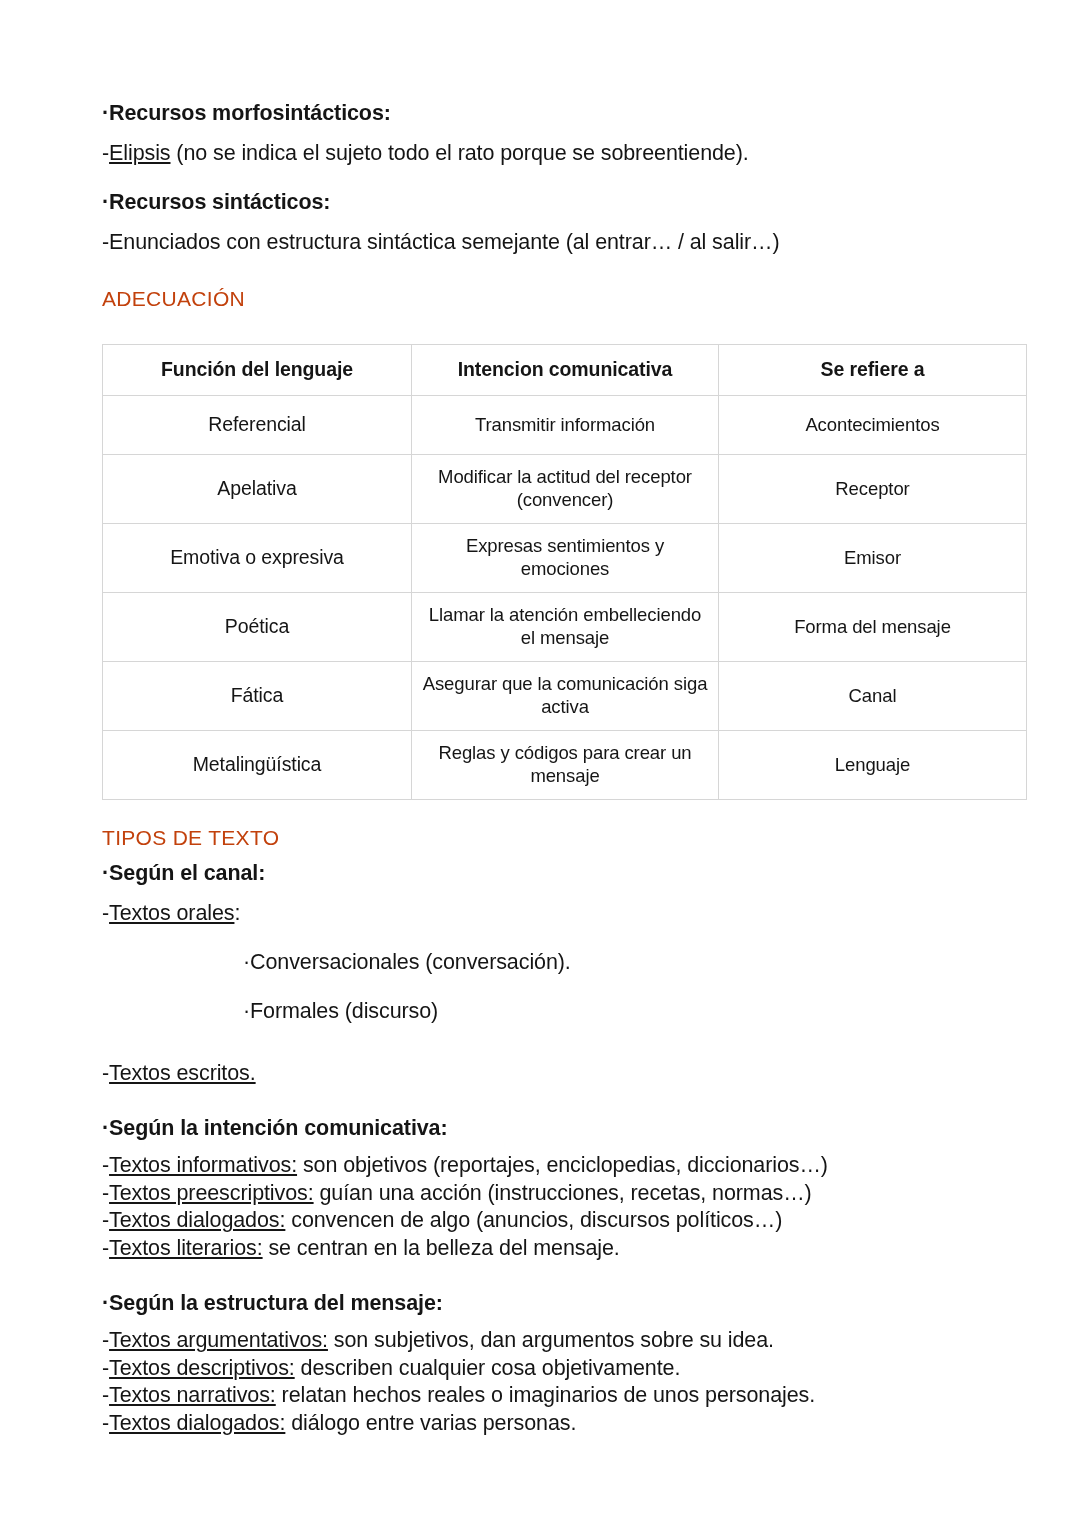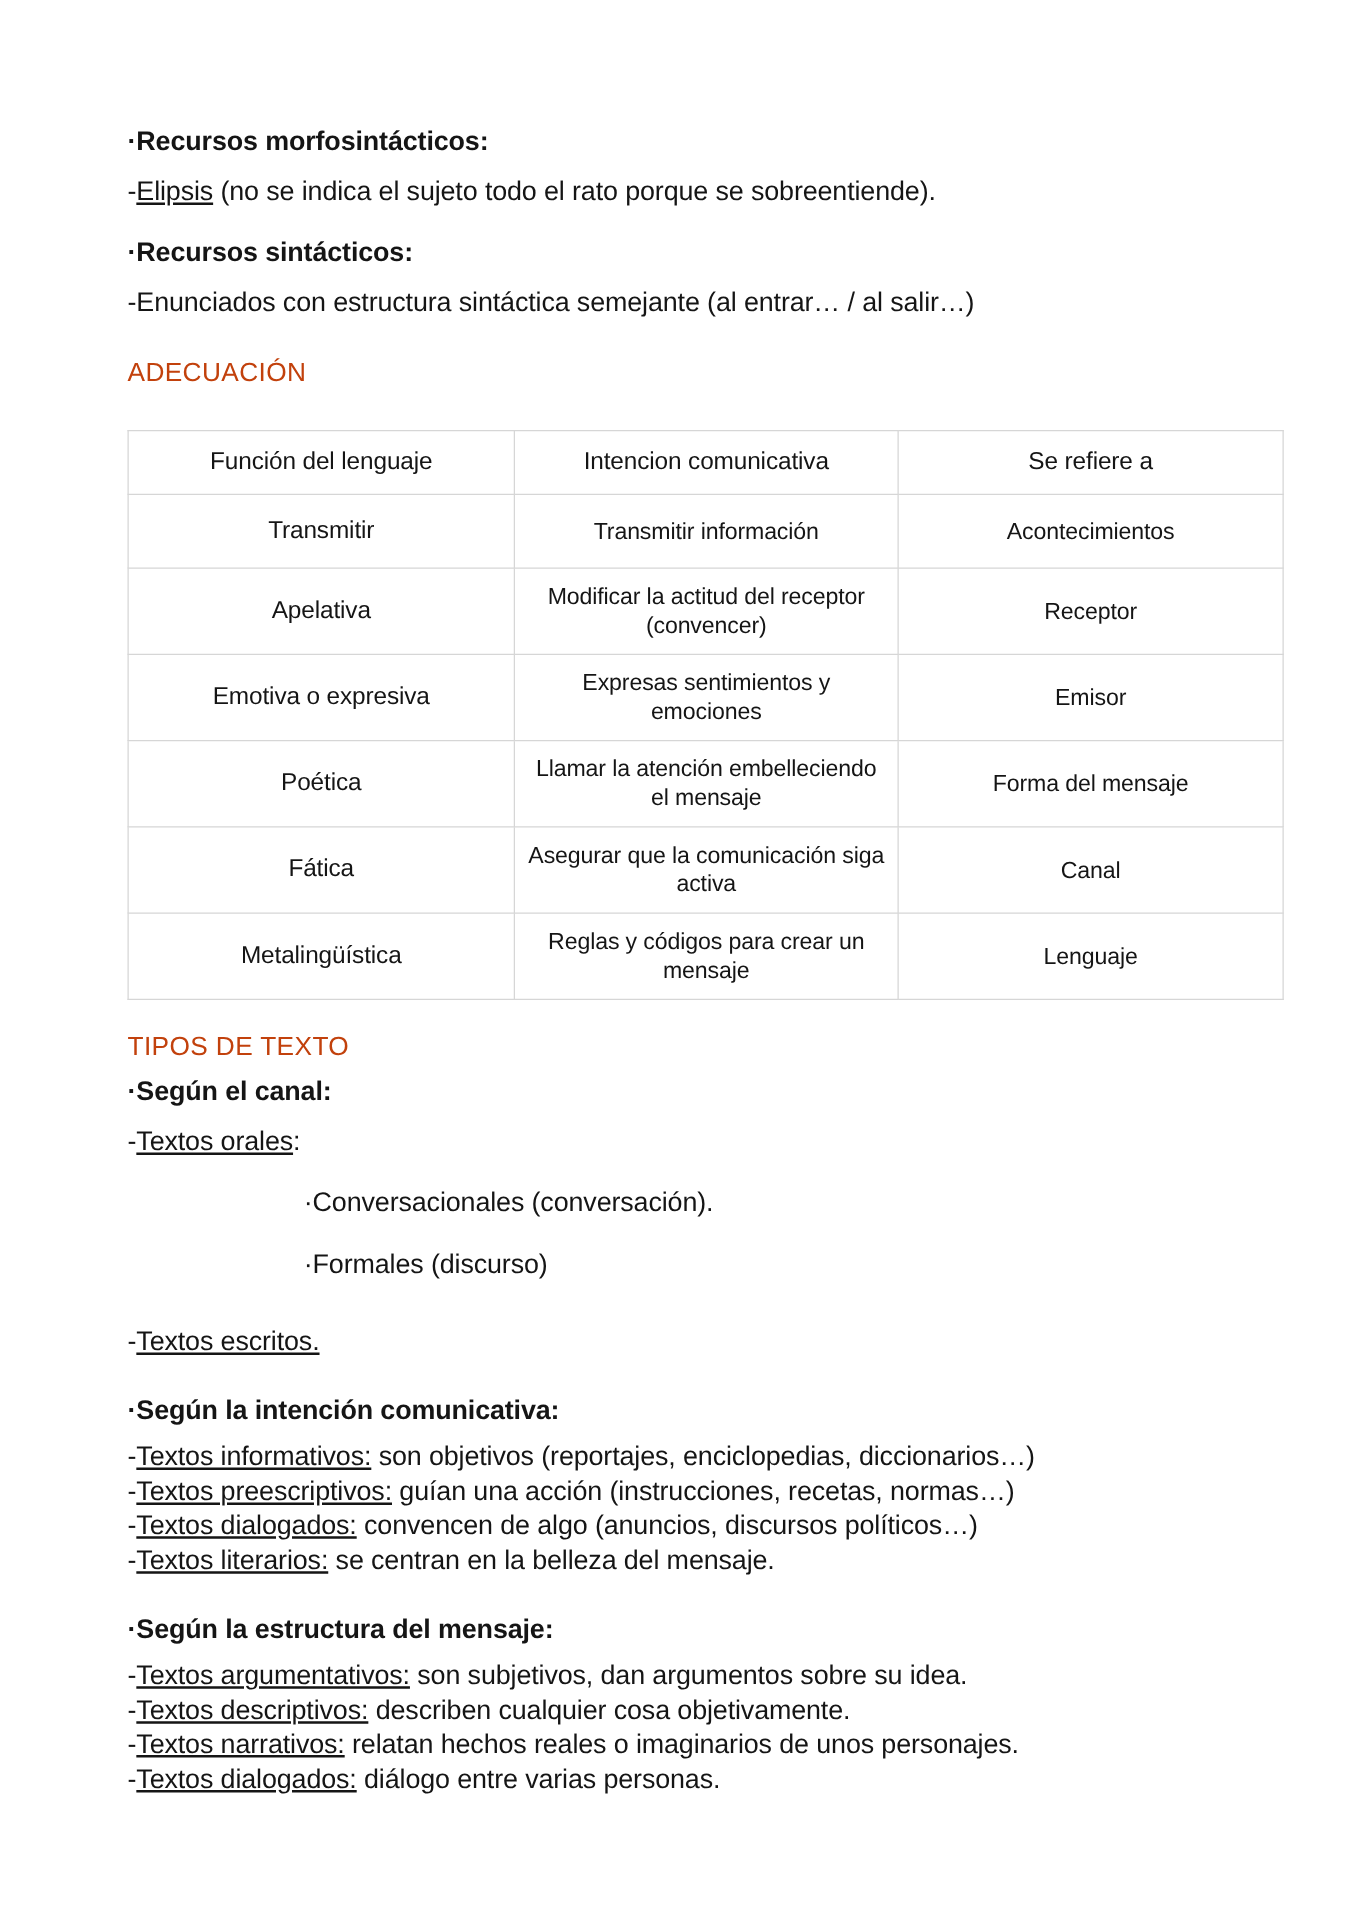--- a/index.html
+++ b/index.html
@@ -73,21 +73,21 @@
     border: 1px solid #d6d6d6;
     text-align: center;
     vertical-align: middle;
     padding: 10px 8px;
     font-size: 18.5px;
     font-weight: normal;
     line-height: 1.22;
     letter-spacing: -0.1px;
   }
   .fn-table th {
-    font-weight: normal;
+    font-weight: bold;
     font-size: 19.5px;
     padding: 13px 8px;
     margin-left: 26px;
   }
   .fn-table .c1 { width: 292px; font-size: 19.5px; }
   .fn-table .c2 { width: 290px; }
   .fn-table .c3 { width: 291px; }
   .fn-table tbody td { height: 38px; }
   .fn-table tbody tr.tall td { height: 48px; }
 </style>
@@ -120,21 +120,21 @@
   <table class="fn-table">
     <thead>
       <tr>
         <th class="c1">Función del lenguaje</th>
         <th class="c2">Intencion comunicativa</th>
         <th class="c3">Se refiere a</th>
       </tr>
     </thead>
     <tbody>
       <tr>
-        <td class="c1">Transmitir</td>
+        <td class="c1">Referencial</td>
         <td class="c2">Transmitir información</td>
         <td class="c3">Acontecimientos</td>
       </tr>
       <tr class="tall">
         <td class="c1">Apelativa</td>
         <td class="c2">Modificar la actitud del receptor (convencer)</td>
         <td class="c3">Receptor</td>
       </tr>
       <tr class="tall">
         <td class="c1">Emotiva o expresiva</td>

